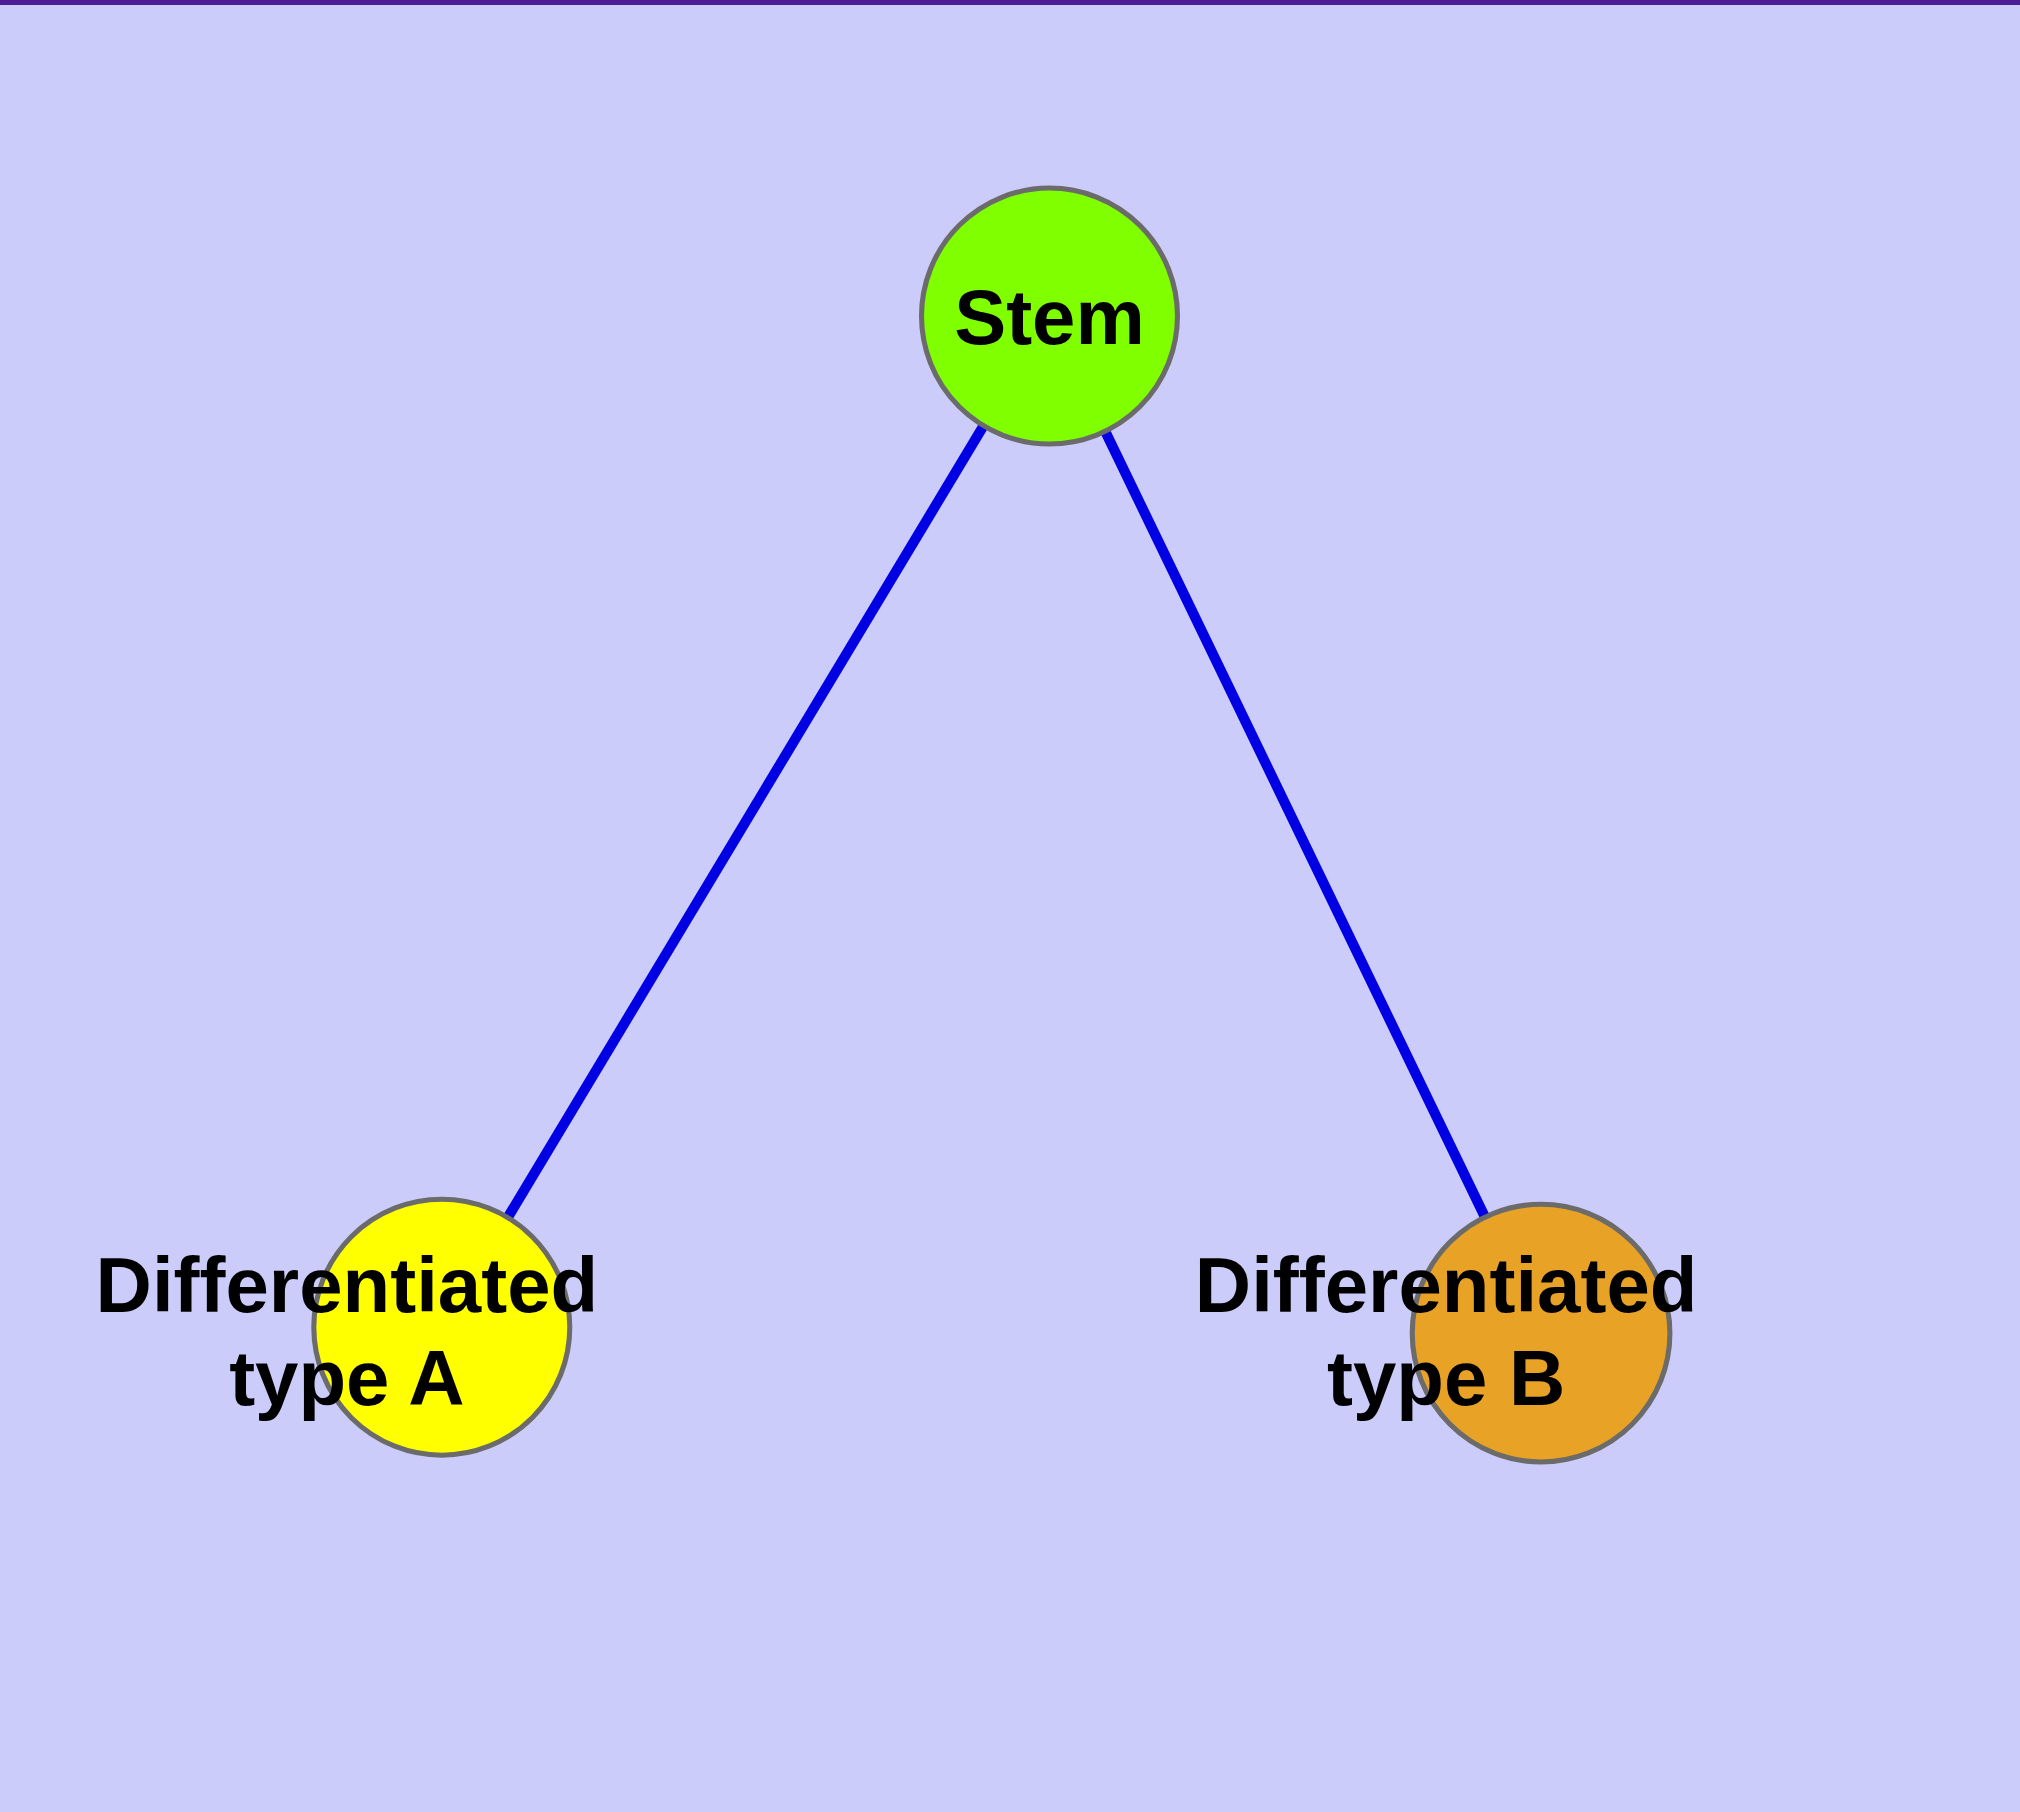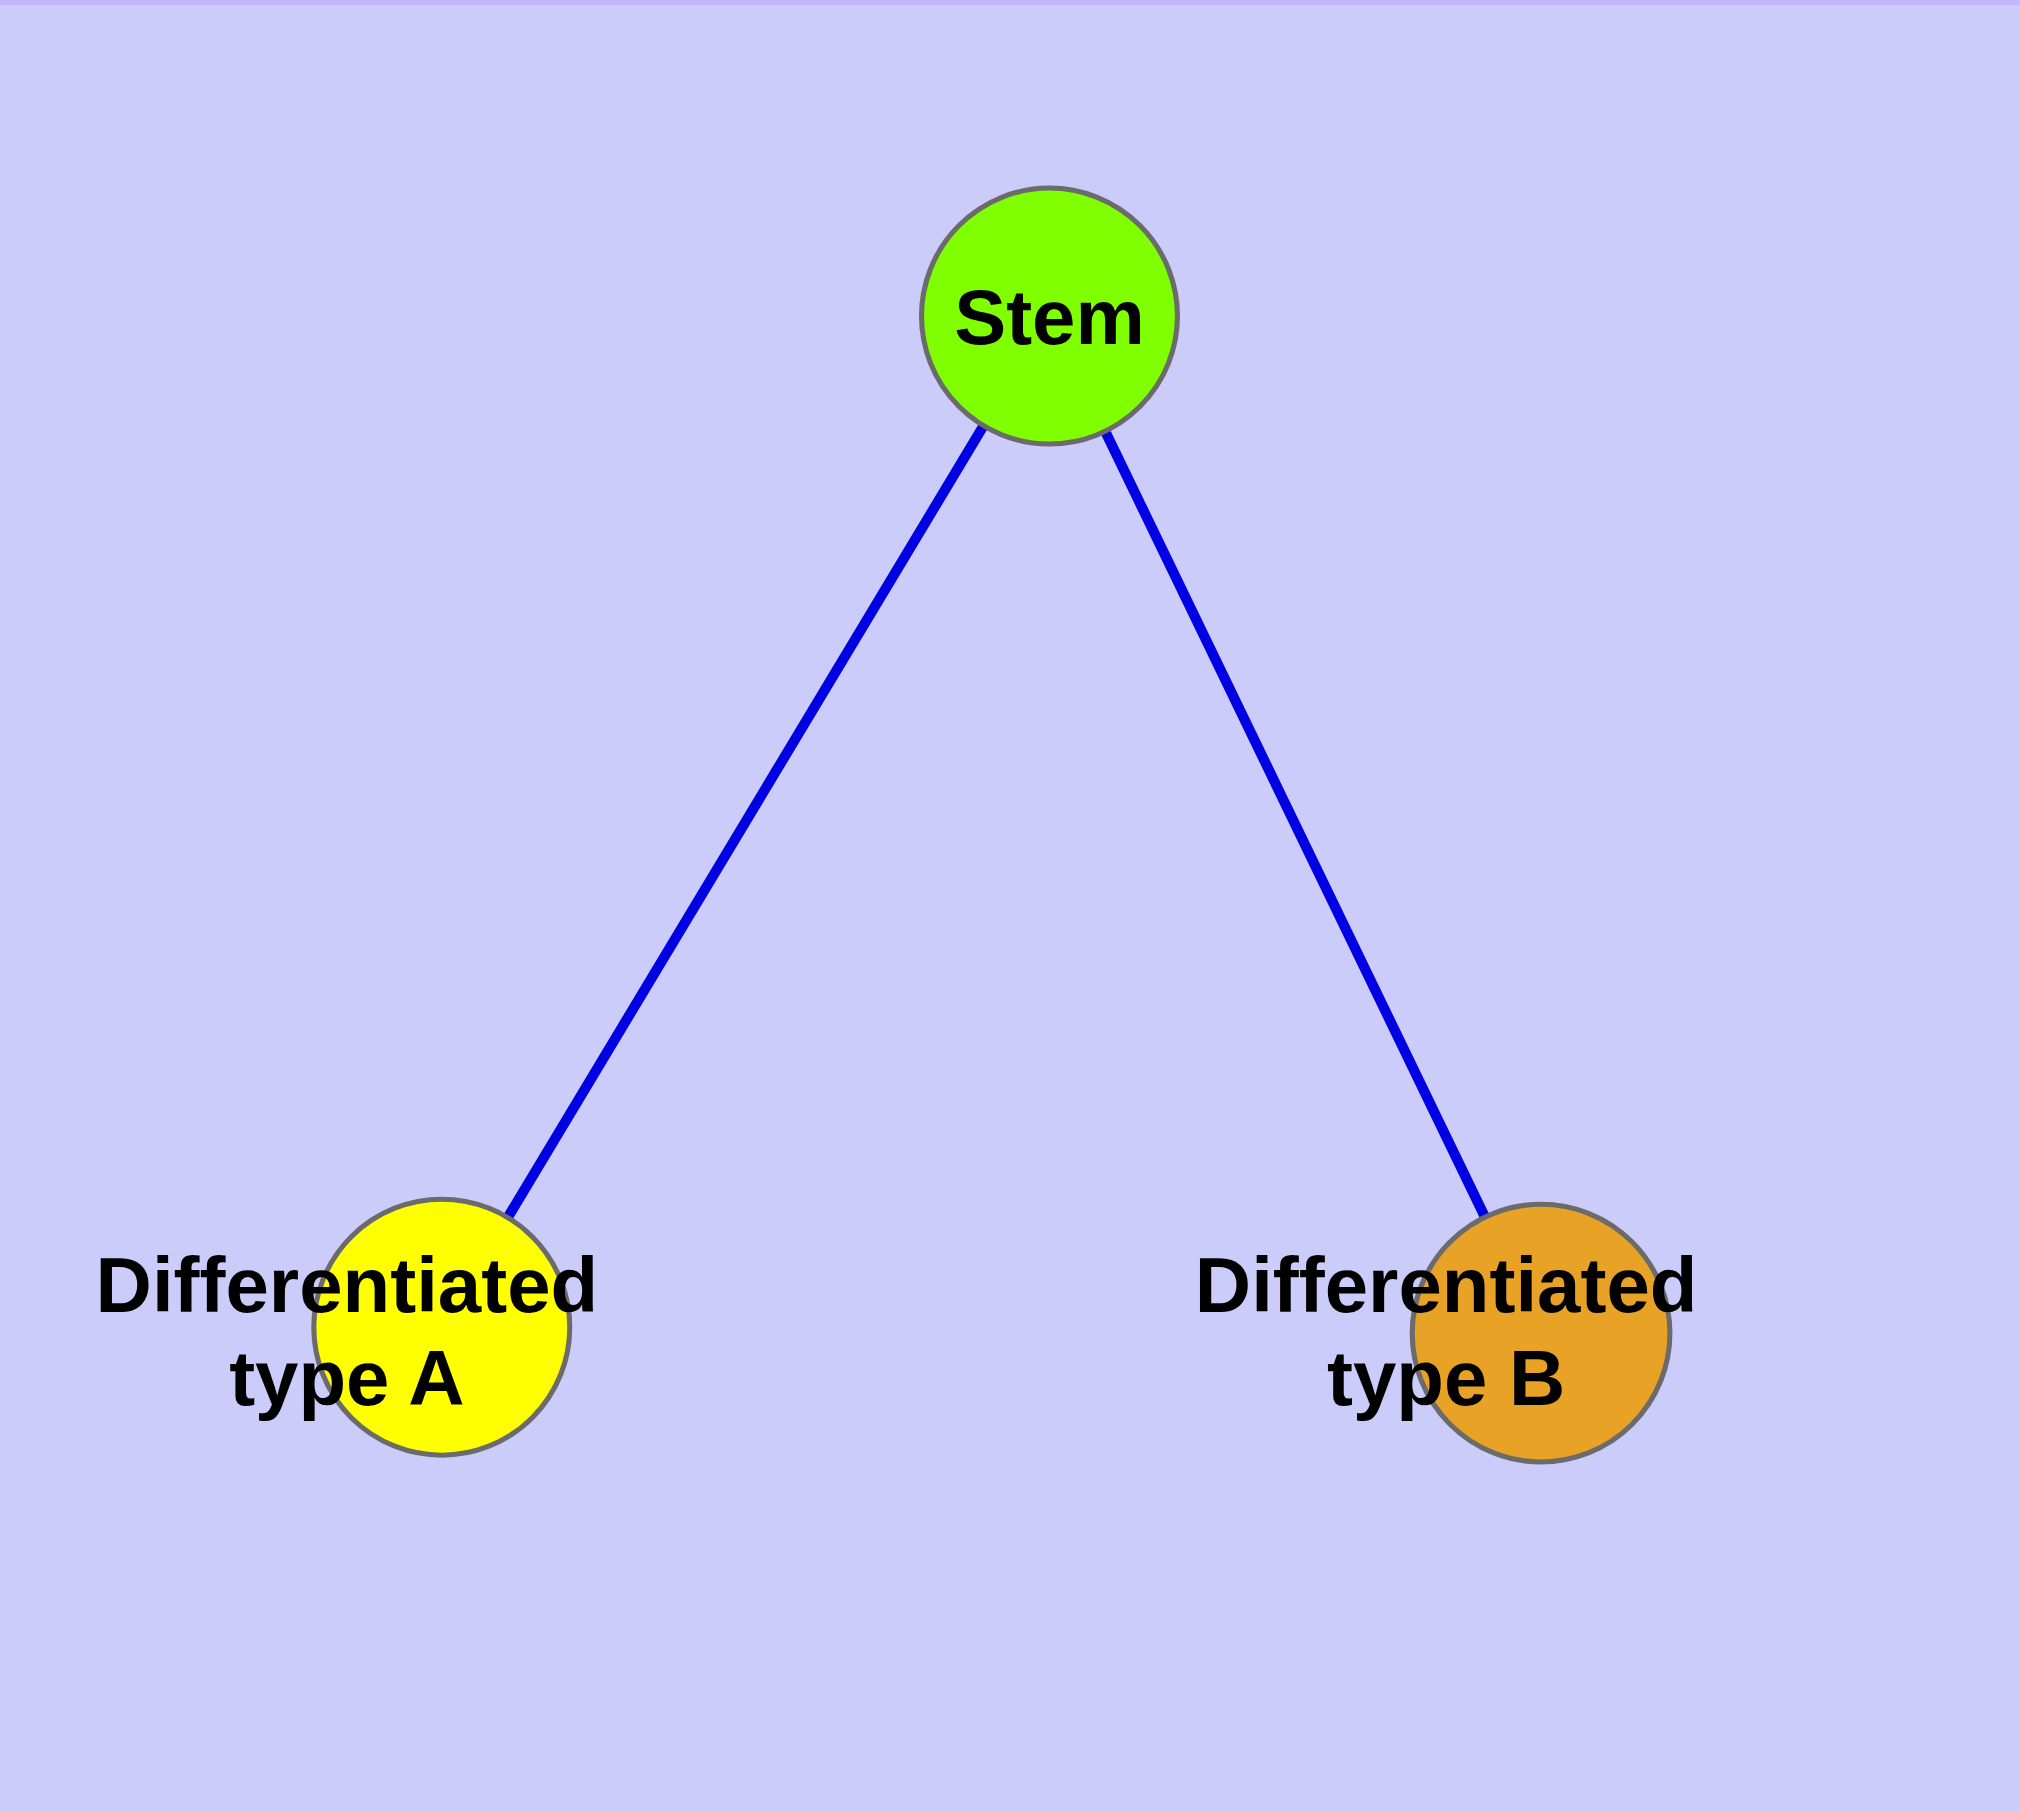--- a/index.html
+++ b/index.html
@@ -48,21 +48,21 @@
     font-size: 92px;
     fill: #000000;
     text-anchor: middle;
     dominant-baseline: alphabetic;
     white-space: pre;
   }
 </style>
 </head>
 <body>
 
-<div id="canvas" style="background: #c4b5fd;">
+<div id="canvas" style="background: #4c1d95;">
   <div id="plot-area" style="background: rgb(204, 204, 250);">
     <svg id="graph-svg" viewBox="0 0 2384 2132">
 
       <g>
         <line class="edge-line" id="edge-stem-diff-a" x1="1238" y1="367" x2="521" y2="1560" stroke="#0000e3" stroke-width="12"></line>
         <line class="edge-line" id="edge-stem-diff-b" x1="1238" y1="367" x2="1818" y2="1567" stroke="#0000e3" stroke-width="12"></line>
       </g>
 
       <g>
 

